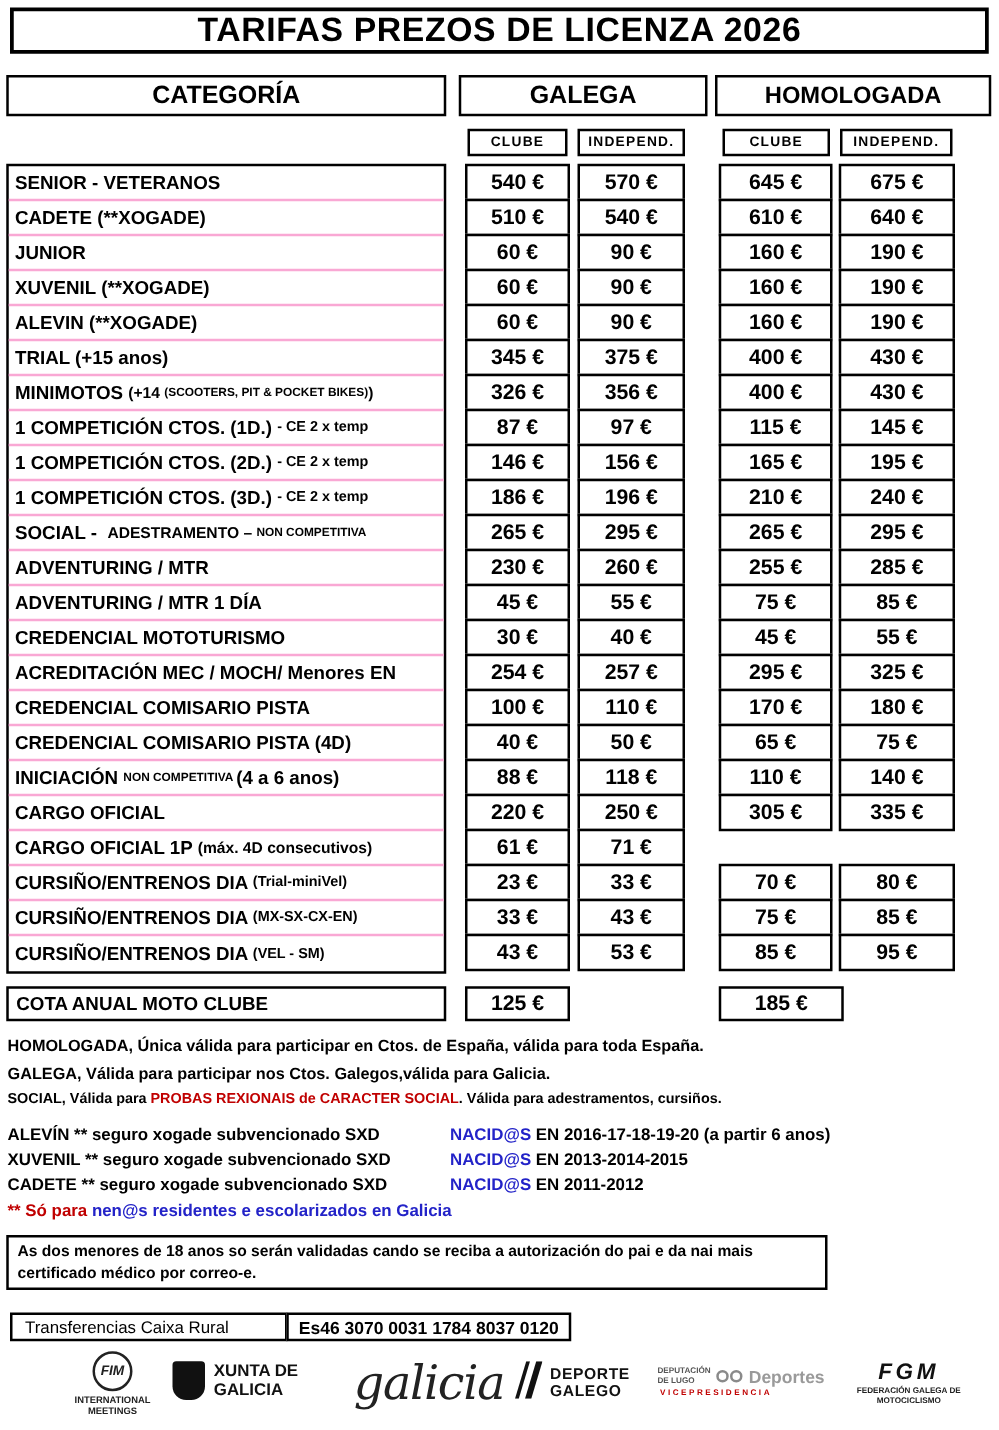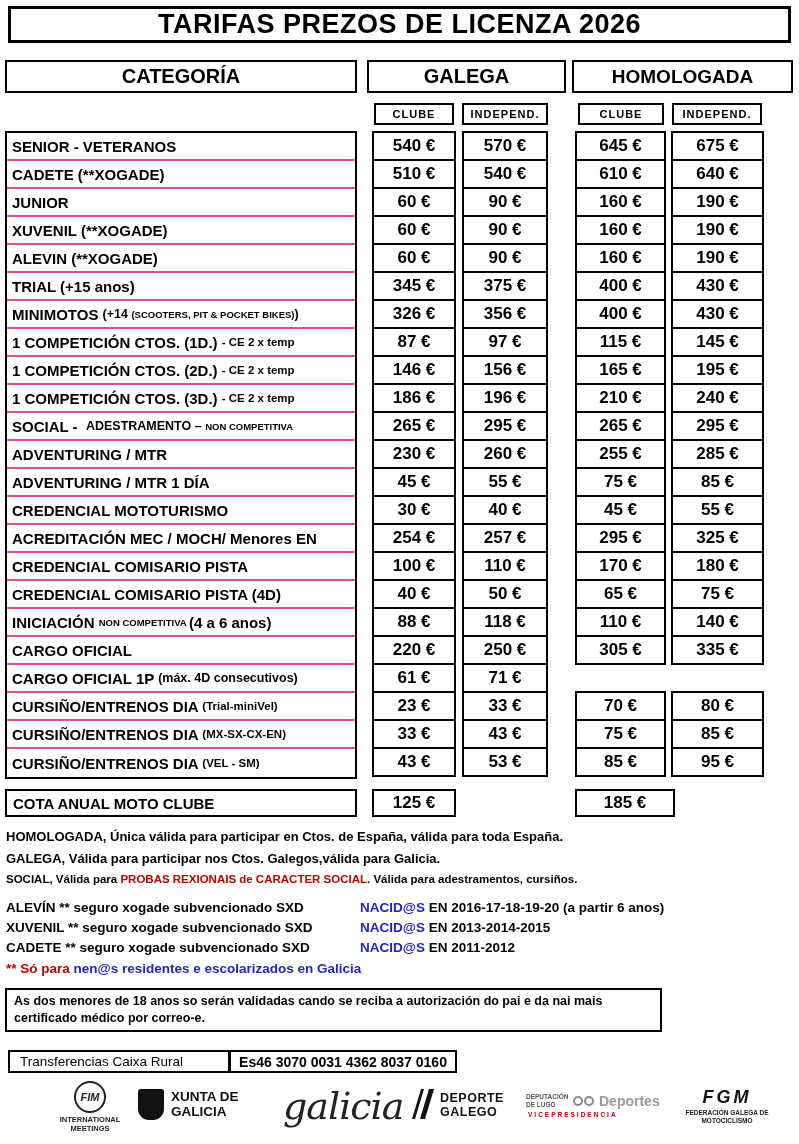--- a/index.html
+++ b/index.html
@@ -18,21 +18,21 @@
 
   .subhdr { position:absolute; top:103px; height:22px; border:2px solid #000; display:flex; align-items:center; justify-content:center;
     font-size:11px; font-weight:bold; letter-spacing:1px; background:#fff; }
   .sh-1 { left:374px; width:80px; }
   .sh-2 { left:462px; width:86px; }
   .sh-3 { left:578px; width:86px; }
   .sh-4 { left:672px; width:90px; }
 
   .tbl-body { position:absolute; left:0; top:131px; width:799px; height:652px; }
   .cat-col { position:absolute; left:5px; top:0; width:352px; border:2px solid #000; background:#fff; }
-  .cat-row { height:28px; border-bottom:2px solid #ec4899; display:flex; align-items:center; padding-left:5px;
+  .cat-row { height:28px; border-bottom:2px solid #f9a8d4; display:flex; align-items:center; padding-left:5px;
     font-weight:bold; overflow:hidden; }
   .cat-row:last-child { border-bottom:none; }
   .cat-row span { white-space:pre; }
   .seg-lg { font-size:15px; }
   .seg-md { font-size:12.5px; }
   .seg-sm { font-size:11.5px; }
   .seg-xs { font-size:9.5px; }
 
   .price-col { position:absolute; top:0; }
   .pc-1 { left:372px; width:84px; }
@@ -329,21 +329,21 @@
         </div>
       </div>
     <div class="solo-note"><span class="c-r">** Só para </span><span class="c-b">nen@s residentes e escolarizados en Galicia</span></div>
   </div>
 
   <div class="box-note">
     <div>As dos menores de 18 anos so serán validadas cando se reciba a autorización do pai e da nai mais certificado médico por correo-e.</div>
   </div>
 
   <div class="t-label">Transferencias Caixa Rural</div>
-  <div class="t-iban">Es46 3070 0031 4362 8037 0160</div>
+  <div class="t-iban">Es46 3070 0031 1784 8037 0120</div>
 
   <div class="logos">
     <div class="logo-fim">
       <div class="fim-circle">FIM</div>
       <div class="fim-caption">INTERNATIONAL MEETINGS</div>
     </div>
     <div class="logo-xunta">
       <div class="xunta-shield"></div>
       <div class="xunta-name">XUNTA DE GALICIA</div>
     </div>

